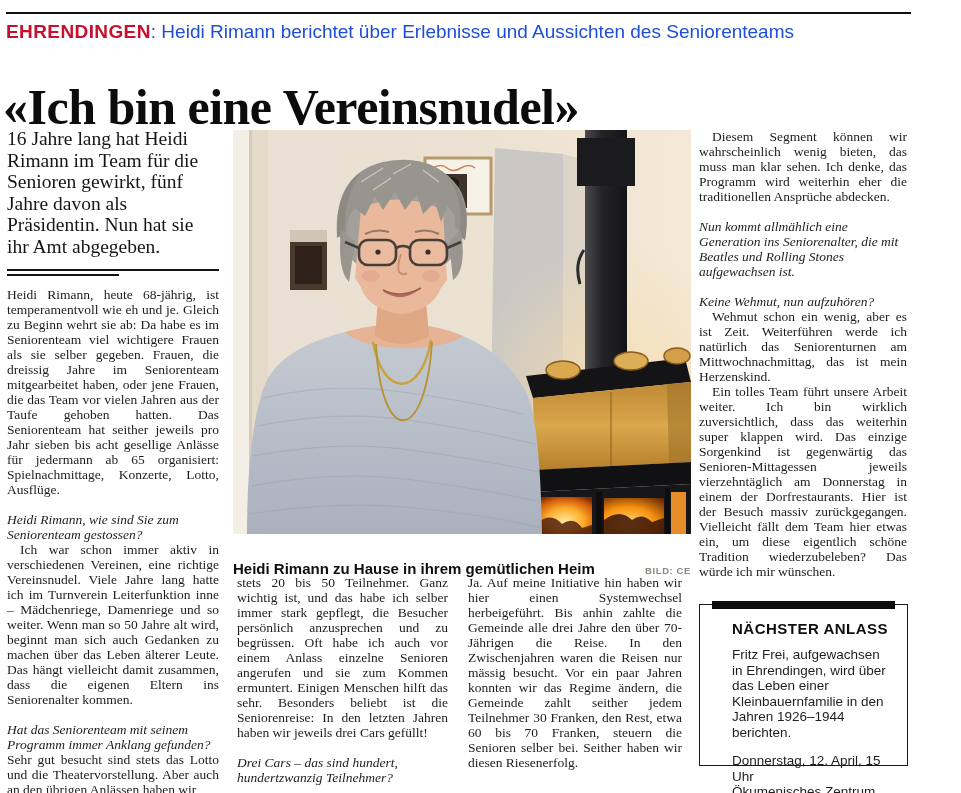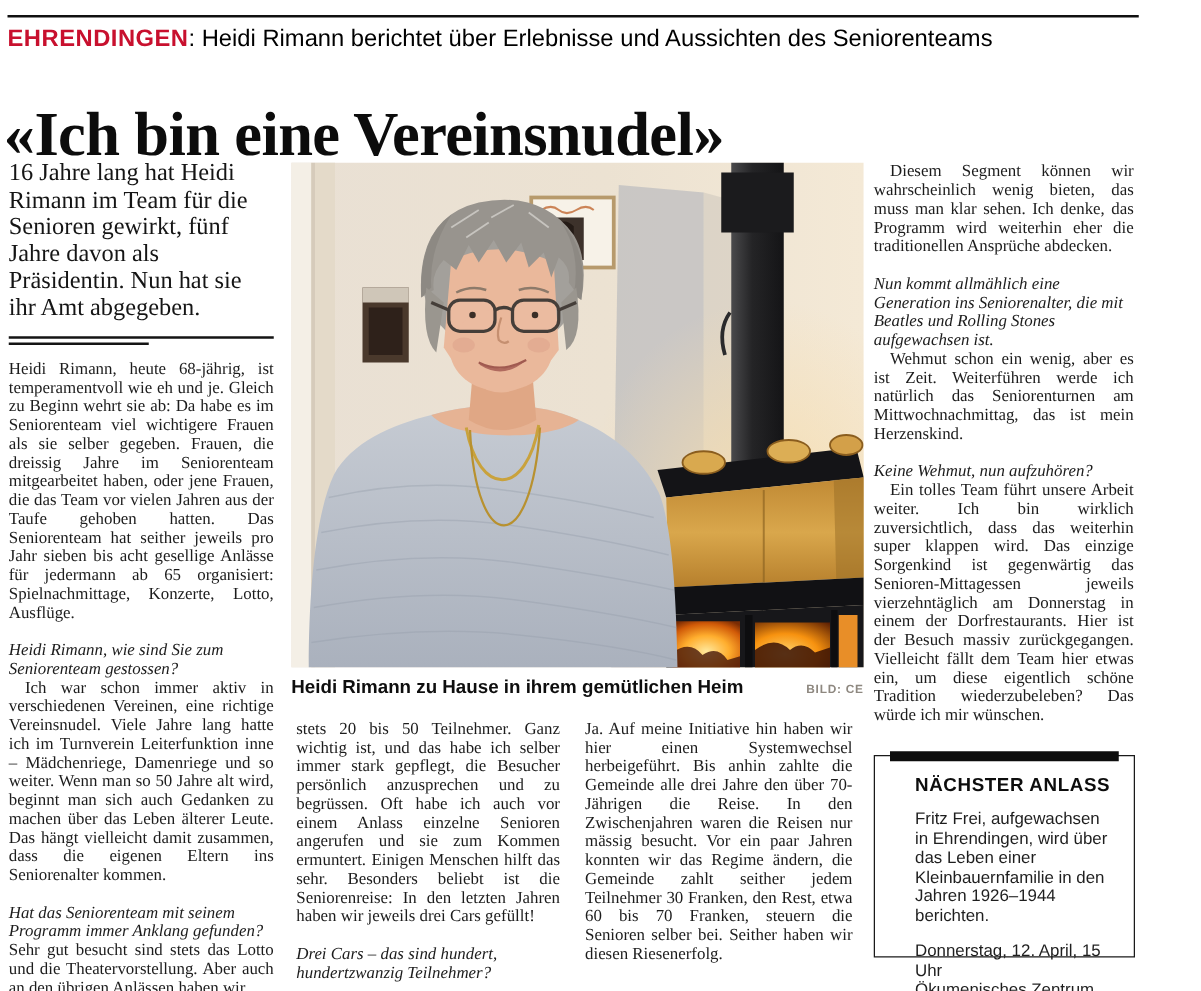--- a/index.html
+++ b/index.html
@@ -1,21 +1,21 @@
 <!DOCTYPE html>
 <html lang="de" style="--accent_red: #c8102e; --kicker_gray: #464646; --body_ink: #1c1c1c; --stove_tan: #cf9b42; --fire_orange: #ff9b1f; --sweater_gray: #b7bdc7;"><head>
 <meta charset="utf-8">
 <style>
   html,body{margin:0;padding:0;background:#ffffff;}
   #page{position:relative;width:961px;height:793px;background:#fff;overflow:hidden;
         font-family:"Liberation Sans",sans-serif;color:#111;}
   .top-rule{position:absolute;left:6px;top:12px;width:905px;height:2px;background:#101010;}
   .kicker{position:absolute;left:6px;top:21px;font-size:19px;line-height:22px;white-space:nowrap;}
   .kicker .loc{font-weight:700;color:var(--accent_red,#c8102e);letter-spacing:.4px;}
-  .kicker .rest{color:#000000;}
+  .kicker .rest{color:#1d4ed8;}
   .headline{position:absolute;left:3px;top:46px;font-family:"Liberation Serif",serif;
             font-weight:700;font-size:50px;line-height:54px;color:#0c0c0c;letter-spacing:-.5px;white-space:nowrap;}
   
   .col{position:absolute;font-family:"Liberation Serif",serif;font-size:13.5px;line-height:15px;color:#1c1c1c;}
   .col-left{left:7px;top:128px;width:212px;}
   .col-mid1{left:237px;top:575px;width:211px;}
   .col-mid2{left:468px;top:575px;width:214px;}
   .col-right{left:699px;top:129px;width:208px;}
   .lead{font-size:19.5px;line-height:21.5px;color:#151515;}
   .byline-rule{margin-top:12px;height:2px;background:#141414;}
@@ -23,21 +23,21 @@
           letter-spacing:1px;color:#101010;}
   .byline-underline{margin-top:3px;width:112px;height:2px;background:#141414;}
   .paras{margin-top:11px;}
   .para{margin:0;text-align:justify;}
   .para.question{font-style:italic;text-align:left;margin-top:15px;}
   .para.question:first-child{margin-top:0;}
   .para.indent{text-indent:13px;}
   
   .photo{position:absolute;left:233px;top:130px;width:458px;height:404px;}
   .photo svg{display:block;width:458px;height:404px;}
-  .caption-row{position:absolute;left:233px;top:541px;width:458px;display:flex;
+  .caption-row{position:absolute;left:233px;top:560px;width:458px;display:flex;
                justify-content:space-between;align-items:baseline;}
   .caption{font-size:15px;font-weight:700;color:#0e0e0e;}
   .credit{font-size:9.5px;color:#8e8880;letter-spacing:.6px;font-weight:700;}
   
   .infobox{position:absolute;left:699px;top:604px;width:209px;height:162px;box-sizing:border-box;
            border:1.5px solid #1a1a1a;background:#fff;padding:15px 15px 0 32px;}
   .infobox .bar{position:absolute;top:-4px;left:12px;right:12px;height:8px;background:#0d0d0d;}
   .infobox h3{margin:0 0 10px 0;font-size:15px;font-weight:700;letter-spacing:.5px;color:#0d0d0d;}
   .infobox .para{font-family:Liberation Sans, sans-serif;font-size:13.5px;line-height:15.5px;
                  text-align:left;color:#1e1e1e;}
@@ -219,22 +219,22 @@
       <p class="para body">stets 20 bis 50 Teilnehmer. Ganz wichtig ist, und das habe ich selber immer stark gepflegt, die Besucher persönlich anzusprechen und zu begrüssen. Oft habe ich auch vor einem Anlass einzelne Senioren angerufen und sie zum Kommen ermuntert. Einigen Menschen hilft das sehr. Besonders beliebt ist die Seniorenreise: In den letzten Jahren haben wir jeweils drei Cars gefüllt!</p>
       <p class="para question">Drei Cars – das sind hundert, hundertzwanzig Teilnehmer?</p>
     </div>
   <div class="col col-mid2">
       <p class="para body">Ja. Auf meine Initiative hin haben wir hier einen Systemwechsel herbeigeführt. Bis anhin zahlte die Gemeinde alle drei Jahre den über 70-Jährigen die Reise. In den Zwischenjahren waren die Reisen nur mässig besucht. Vor ein paar Jahren konnten wir das Regime ändern, die Gemeinde zahlt seither jedem Teilnehmer 30 Franken, den Rest, etwa 60 bis 70 Franken, steuern die Senioren selber bei. Seither haben wir diesen Riesenerfolg.</p>
     </div>
 
   <div class="col col-right">
       <p class="para body indent">Diesem Segment können wir wahrscheinlich wenig bieten, das muss man klar sehen. Ich denke, das Programm wird weiterhin eher die traditionellen Ansprüche abdecken.</p>
       <p class="para question">Nun kommt allmählich eine Generation ins Seniorenalter, die mit Beatles und Rolling Stones aufgewachsen ist.</p>
+      <p class="para question">Keine Wehmut, nun aufzuhören?</p>
       <p class="para body indent">Wehmut schon ein wenig, aber es ist Zeit. Weiterführen werde ich natürlich das Seniorenturnen am Mittwochnachmittag, das ist mein Herzenskind.</p>
-      <p class="para question">Keine Wehmut, nun aufzuhören?</p>
       <p class="para body indent">Ein tolles Team führt unsere Arbeit weiter. Ich bin wirklich zuversichtlich, dass das weiterhin super klappen wird. Das einzige Sorgenkind ist gegenwärtig das Senioren-Mittagessen jeweils vierzehntäglich am Donnerstag in einem der Dorfrestaurants. Hier ist der Besuch massiv zurückgegangen. Vielleicht fällt dem Team hier etwas ein, um diese eigentlich schöne Tradition wiederzubeleben? Das würde ich mir wünschen.</p>
     </div>
 
   <div class="infobox">
     <div class="bar"></div>
     <h3>NÄCHSTER ANLASS</h3>
     <div>
         <p class="para box">Fritz Frei, aufgewachsen in Ehrendingen, wird über das Leben einer Kleinbauernfamilie in den Jahren 1926–1944 berichten.</p>
         <p class="para box gap">Donnerstag, 12. April, 15 Uhr</p>
         <p class="para box">Ökumenisches Zentrum,</p>

